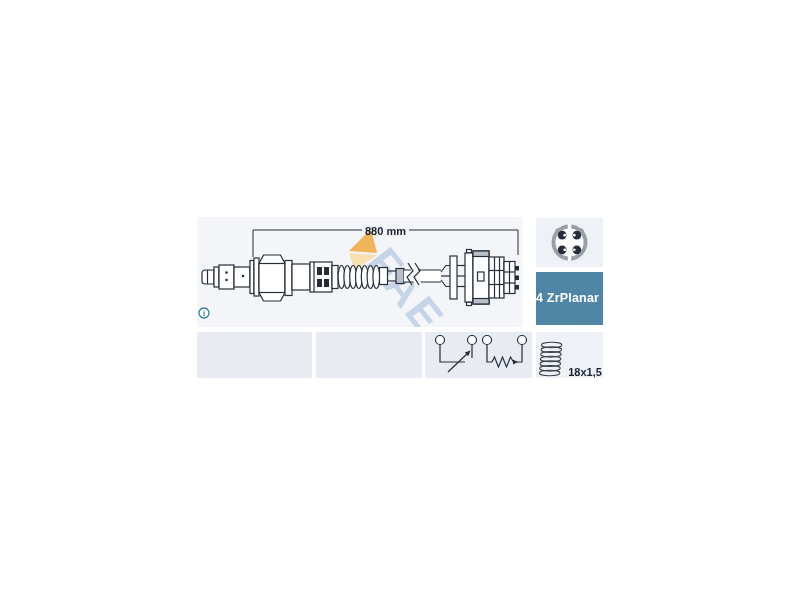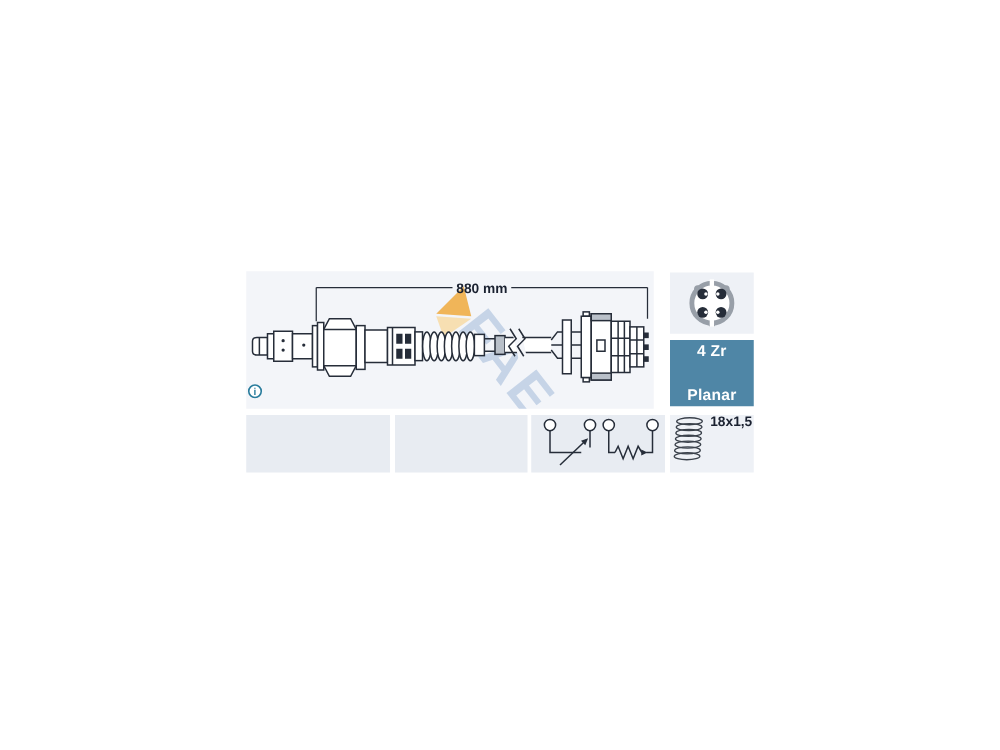--- a/index.html
+++ b/index.html
@@ -5,28 +5,28 @@
   html,body{margin:0;padding:0;background:#fff;}
   .canvas{
     position:relative;width:800px;height:600px;background:#ffffff;overflow:hidden;
     font-family:"Liberation Sans", sans-serif;
   }
   .panel{position:absolute;}
   .main-panel{left:197px;top:217px;width:326px;height:110px;background:var(--drawing-bg);}
   .icon-panel{left:536px;top:218px;width:67px;height:49px;background:var(--icon-panel-bg);
     display:flex;align-items:center;justify-content:center;}
   .badge{left:536px;top:272px;width:67px;height:53px;background:var(--badge-blue);
-    display:flex;flex-direction:column;align-items:center;justify-content:space-between;
+    display:flex;flex-direction:row;align-items:center;justify-content:flex-start;
     color:#fff;font-weight:bold;font-size:12.5px;line-height:1.45;letter-spacing:.2px;}
   .cell{position:absolute;top:332px;height:46px;background:var(--cell-bg);}
   .c1{left:197px;width:115px;}
   .c2{left:316px;width:106px;}
   .c3{left:425px;width:107px;display:flex;align-items:center;justify-content:center;}
   .c4{left:536px;width:67px;background:var(--icon-panel-bg);
-    display:flex;align-items:flex-start;justify-content:center;gap:3px;}
+    display:flex;align-items:flex-end;justify-content:center;gap:3px;}
   .thread-label{color:var(--text-dark);font-weight:bold;font-size:11px;}
   .info-badge{position:absolute;left:1px;bottom:8px;width:12px;height:12px;}
   svg{display:block;font-family:"Liberation Sans", sans-serif;}
   
   .s{stroke:var(--line-color);fill:#fff;stroke-width:1.2;}
   .sl{stroke:var(--line-color);fill:none;stroke-width:1.2;}
   .dk{fill:var(--line-color);stroke:none;}
   .gy{stroke:var(--line-color);fill:var(--part-gray);stroke-width:1.2;}
   .dim line{stroke:var(--line-color);stroke-width:1;}
   .dim text{fill:var(--text-dark);font-size:11px;font-weight:bold;}

